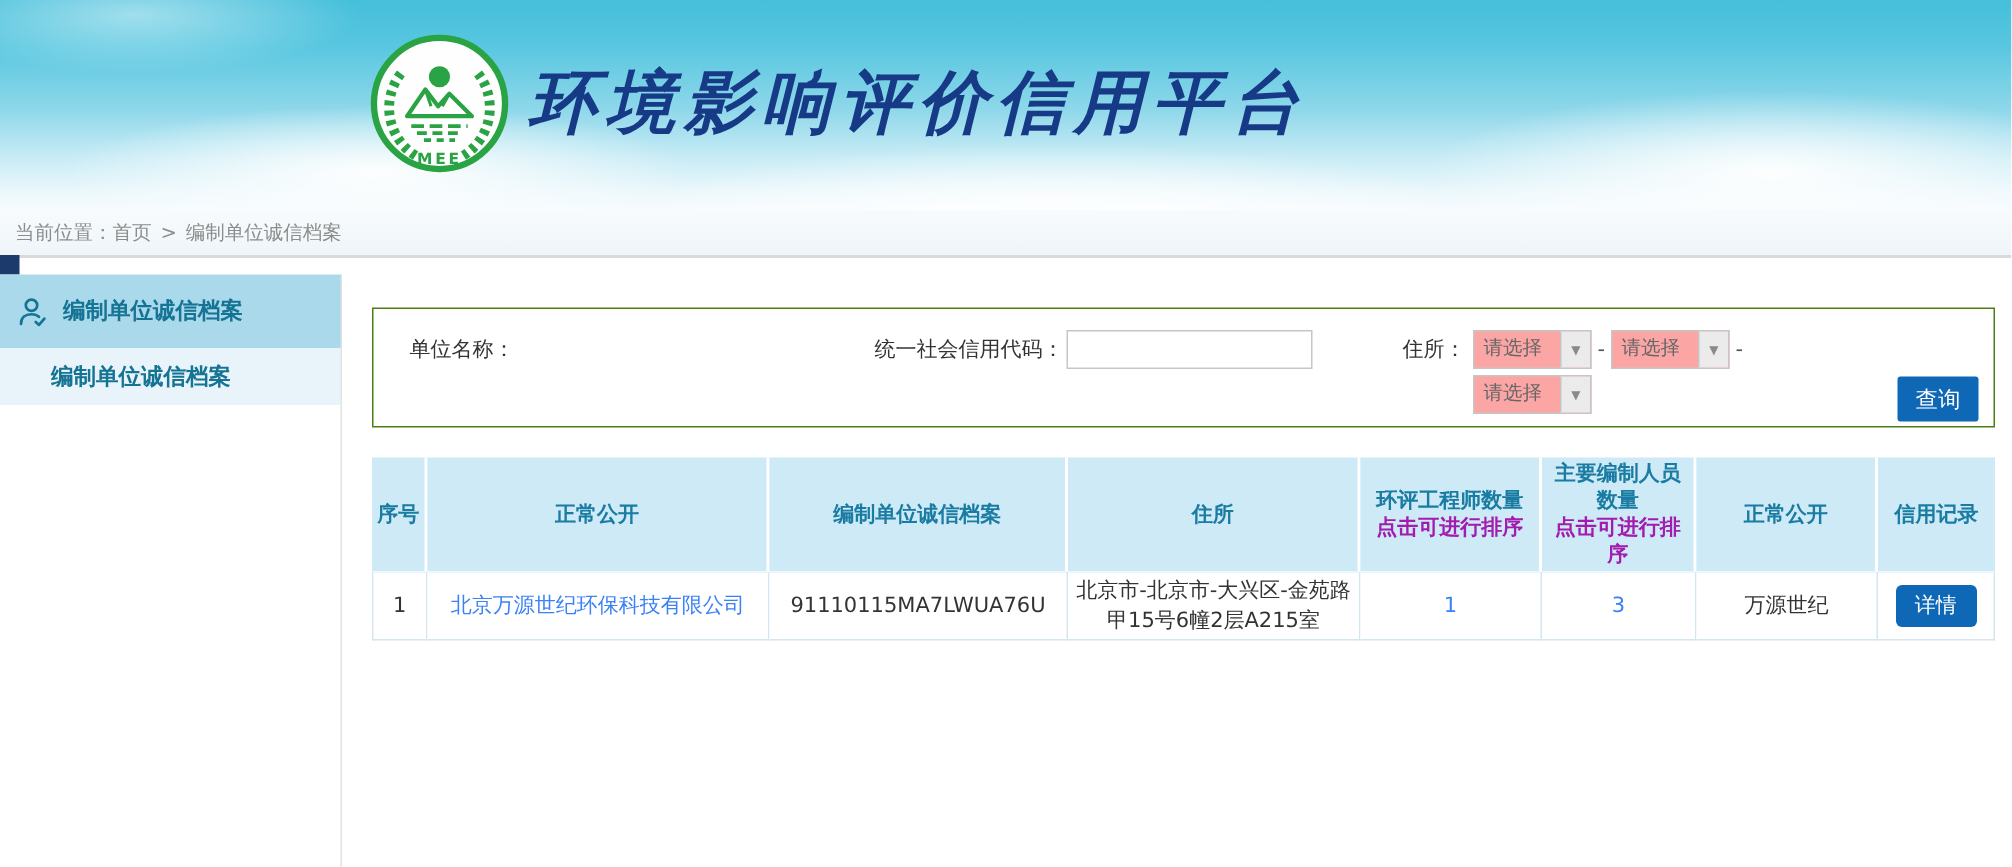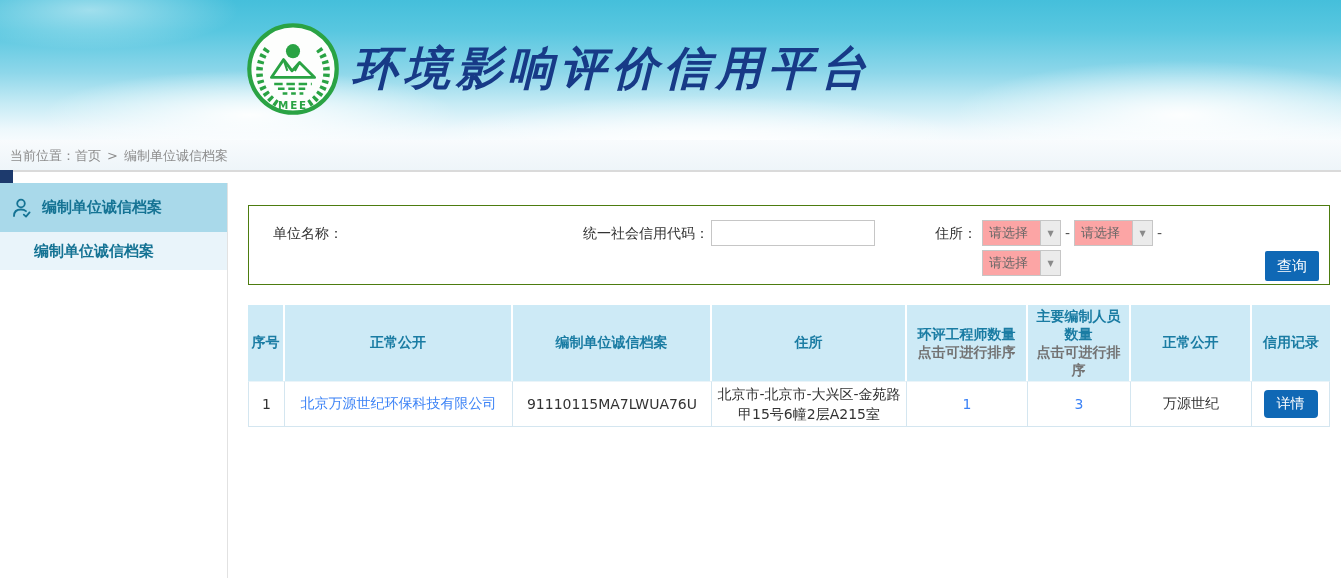--- a/index.html
+++ b/index.html
@@ -53,21 +53,21 @@
   .dash { position:absolute; font-size:14px; color:#555; line-height:26px; }
   .dash1 { left:816px; top:14px; } .dash2 { left:908px; top:14px; }
   .query-btn { position:absolute; left:1016px; top:13px; width:54px; height:30px; background:#0f68b5; color:#fff;
     border:none; font-size:15px; cursor:pointer; border-radius:2px; font-family:inherit;margin-top:32px; }
 
   
   .results-table { position:absolute; left:248px; top:305px; width:1082px; border-collapse:separate; border-spacing:0; table-layout:fixed; }
   .results-table th { background:#cdeaf6; color:#1a7ca3; font-size:14px; font-weight:bold; text-align:center;
     height:43px; padding:2px; border-right:2px solid #ffffff; vertical-align:middle; }
   .results-table th:last-child { border-right:none; }
-  .results-table th .th-sort { color:#737373; font-size:14px; line-height:18px; }
+  .results-table th .th-sort { color:#a21caf; font-size:14px; line-height:18px; }
   .results-table th .th-main { line-height:18px; }
   .results-table td { background:#fff; font-size:14px; color:#333; text-align:center; height:45px;
     border-right:1px solid #d4e6f0; border-bottom:1px solid #d4e6f0; vertical-align:middle; padding:2px 4px; }
   .results-table td:first-child { border-left:1px solid #d4e6f0; }
   .results-table tbody tr td { border-top:1px solid #eaf4f9; }
   .addr-cell { line-height:20px; font-size:14px; }
   .tlink { color:#3b82f6; text-decoration:none; cursor:pointer; }
   .detail-btn { background:#0f68b5; color:#fff; border:none; border-radius:4px; font-size:14px;
     padding:5px 13px; cursor:pointer; font-family:inherit; }
 </style>

